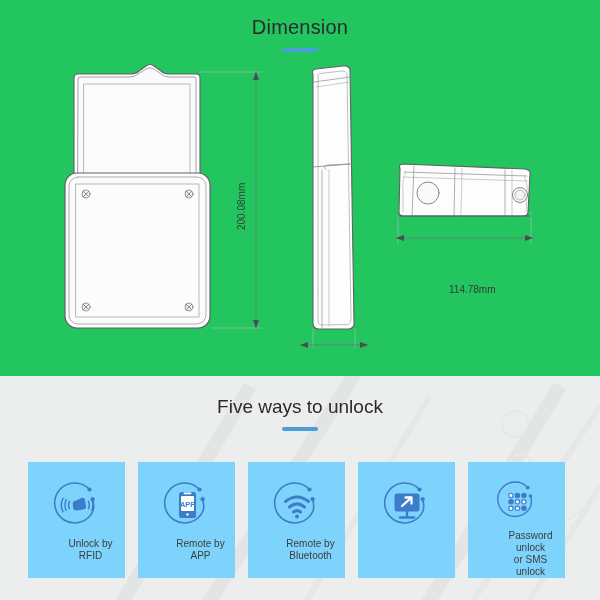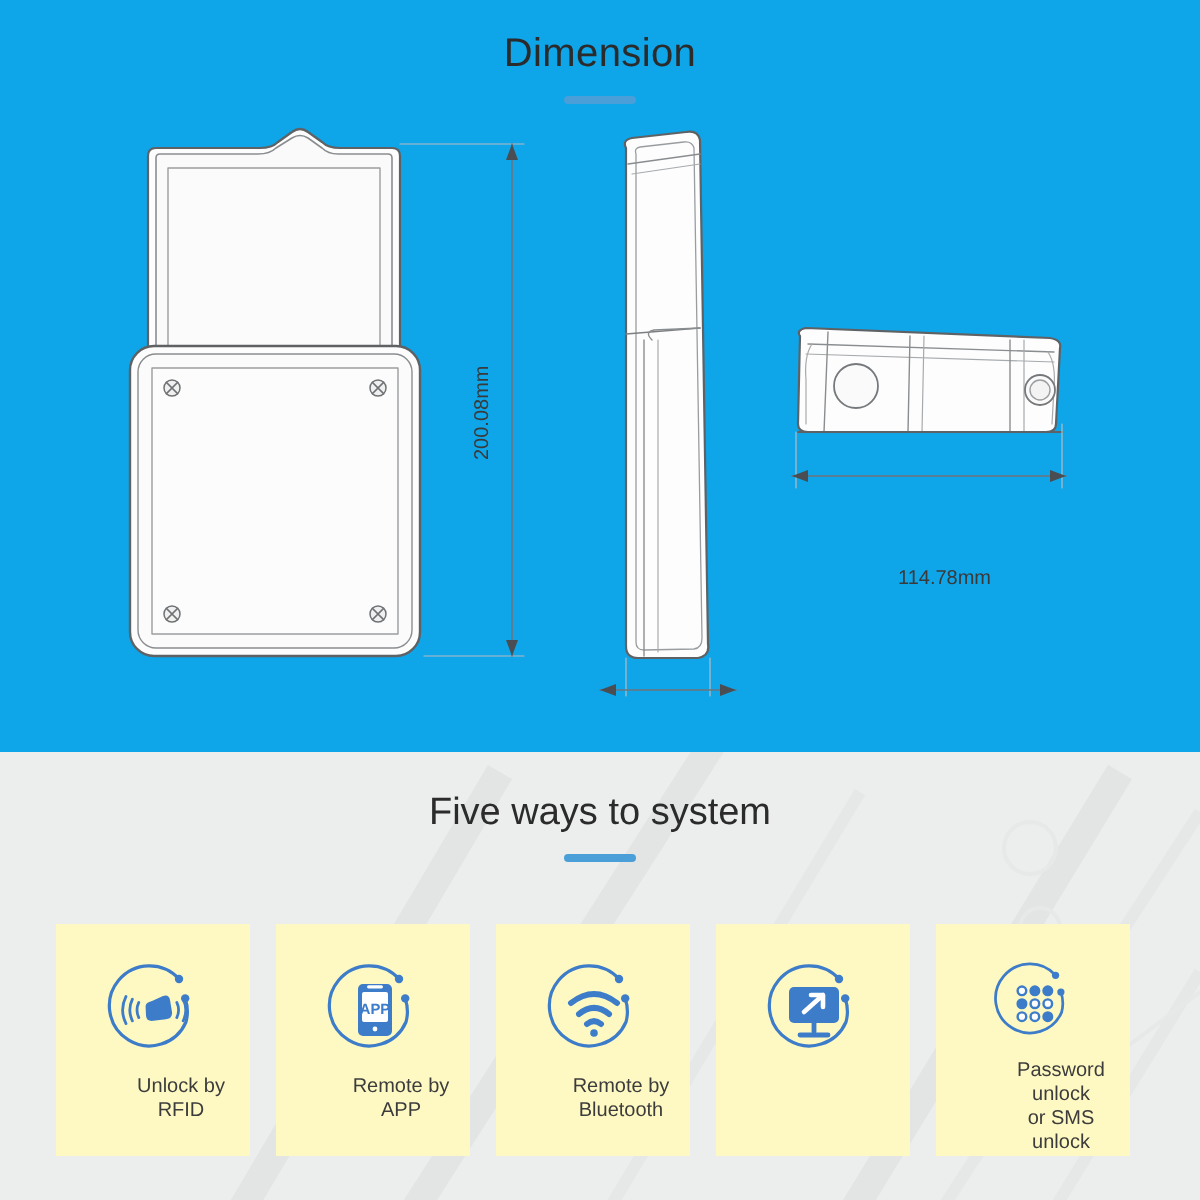--- a/index.html
+++ b/index.html
@@ -17,21 +17,21 @@
     position: relative;
     width: 600px;
     height: 600px;
   }
 
   
   .dimension-section {
     position: relative;
     width: 600px;
     height: 376px;
-    background: #0ea5e9;
+    background: #22c55e;
     overflow: hidden;
   }
   .dim-title-wrap {
     position: absolute;
     top: 14px;
     left: 0;
     width: 600px;
     text-align: center;
   }
   .dim-title {
@@ -114,21 +114,21 @@
     top: 86px;
     left: 28px;
     width: 545px;
     display: flex;
     gap: 13px;
     z-index: 2;
   }
   .unlock-card {
     width: 97px;
     height: 116px;
-    background: #fef9c3;
+    background: #7dd3fc;
     box-sizing: border-box;
     display: flex;
     flex-direction: column;
     align-items: center;
     justify-content: flex-start;
     padding-top: 14px;
   }
   .card-icon {
     width: 58px;
     height: 58px;
@@ -275,21 +275,21 @@
         <path d="M300 236 L430 20"></path>
       </g>
       <g stroke="#e7e8e8" fill="none" stroke-width="2">
         <circle cx="515" cy="48" r="13"></circle>
         <circle cx="520" cy="88" r="10"></circle>
         <path d="M560 150 L600 120"></path>
       </g>
     </svg>
 
     <div class="unlock-title-wrap">
-      <div class="unlock-title">Five ways to system</div>
+      <div class="unlock-title">Five ways to unlock</div>
       <div class="accent-bar"></div>
     </div>
 
     <div class="cards-row">
 
       <div class="unlock-card">
         <svg class="card-icon" viewBox="0 0 58 58">
           <g fill="none" stroke="#3d7cc9" stroke-width="1.6" stroke-linecap="round">
             <path d="M41.5 13.5 A20 20 0 1 0 45 35 A20 20 0 0 0 44.5 23"></path>
           </g>

